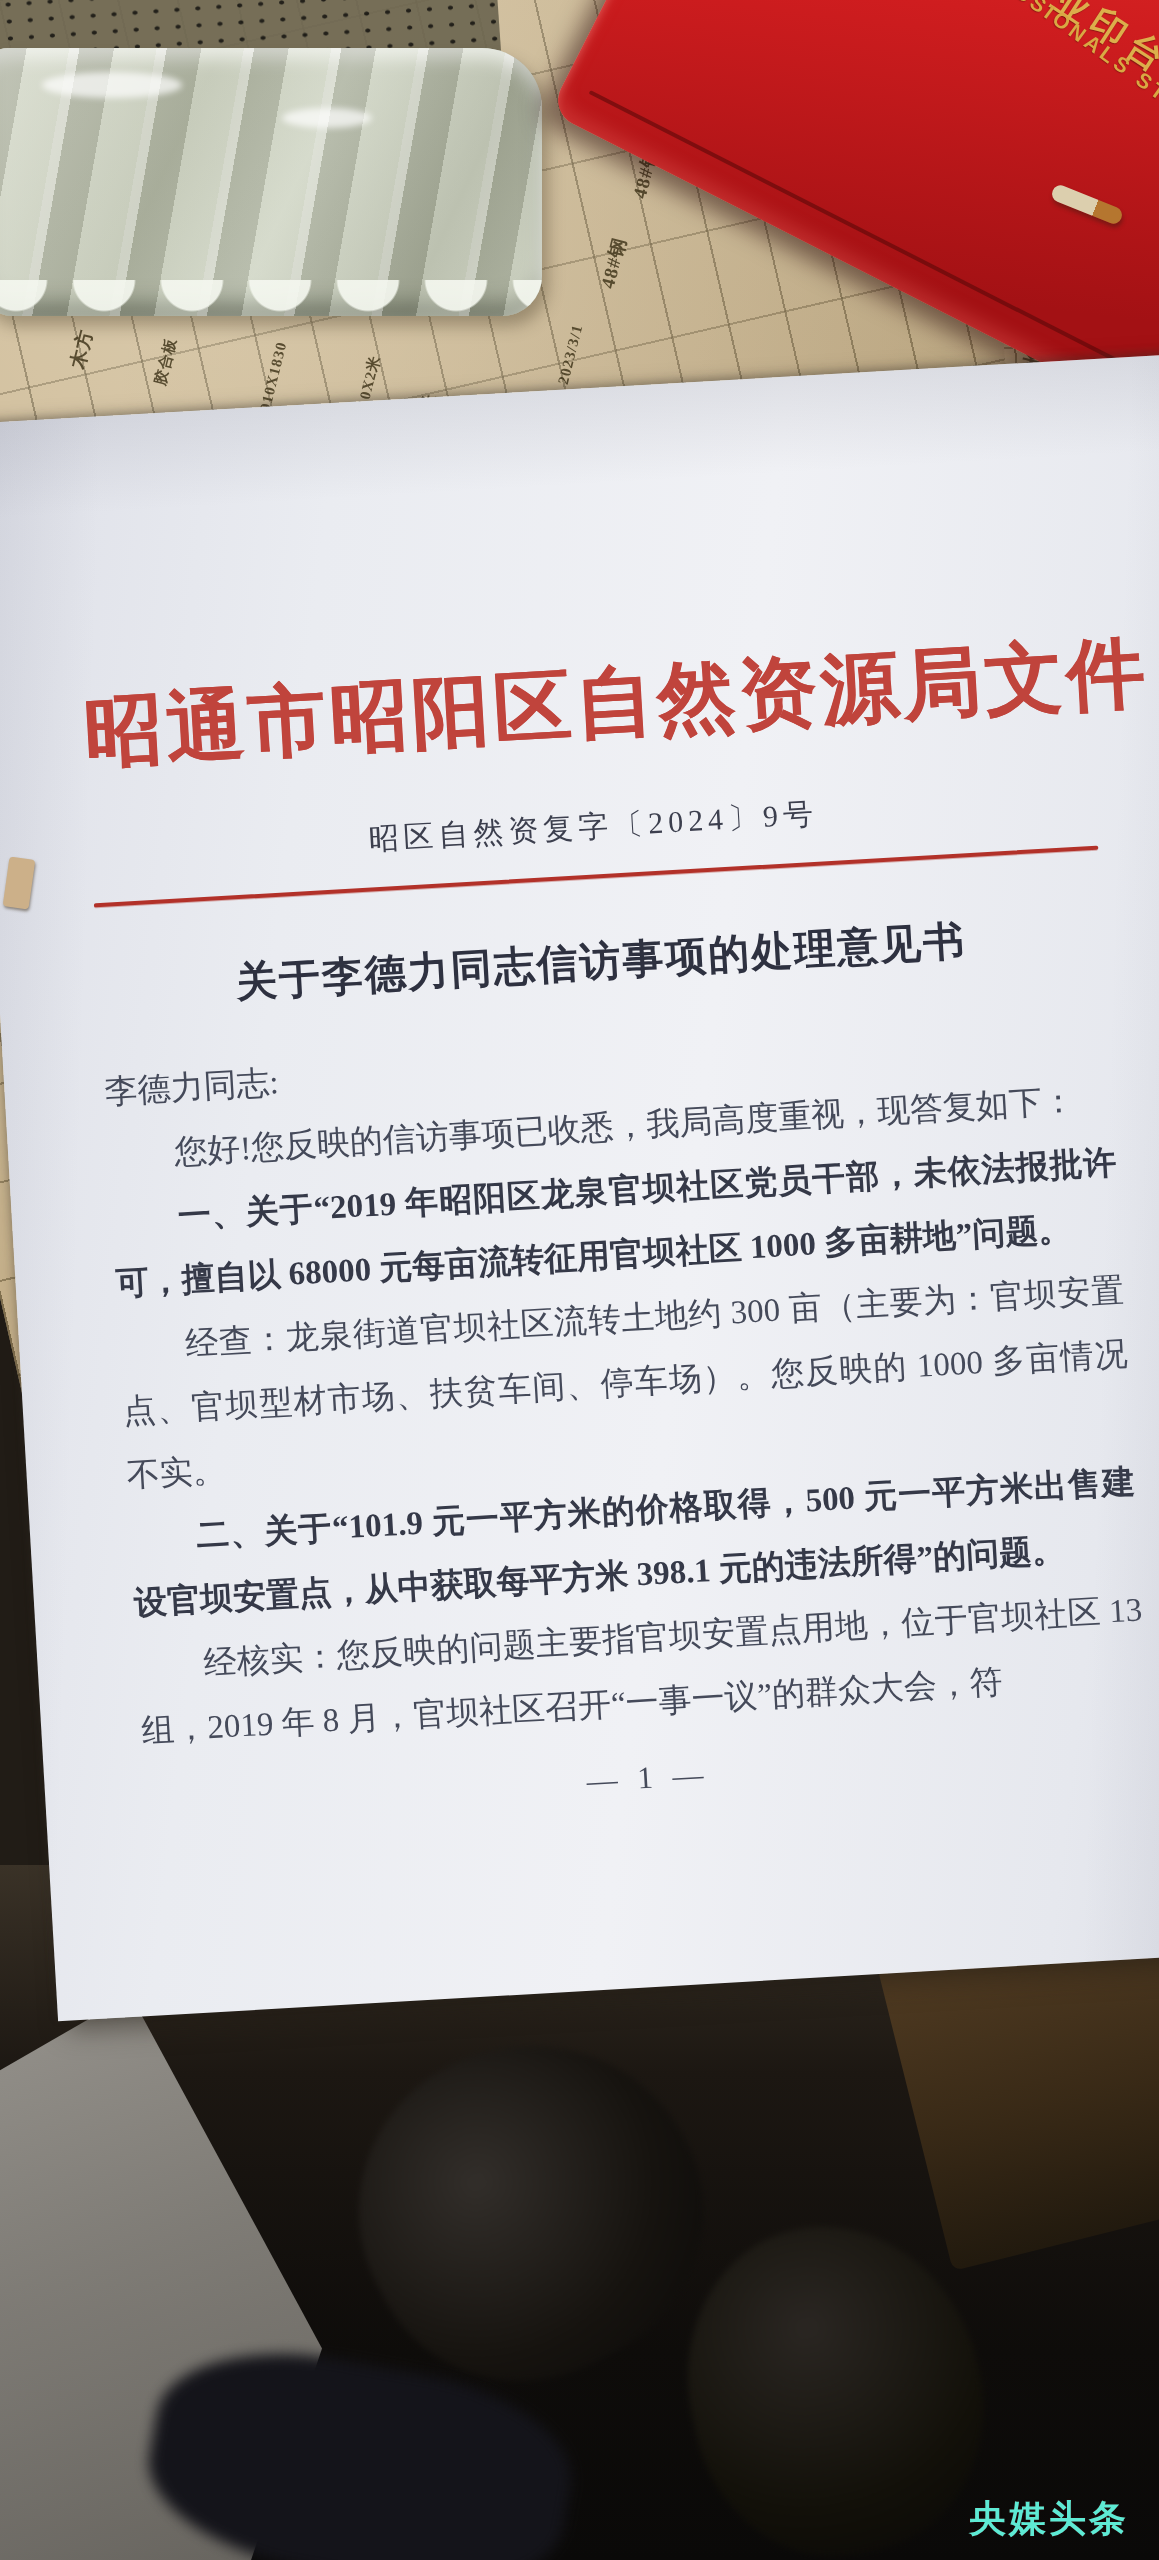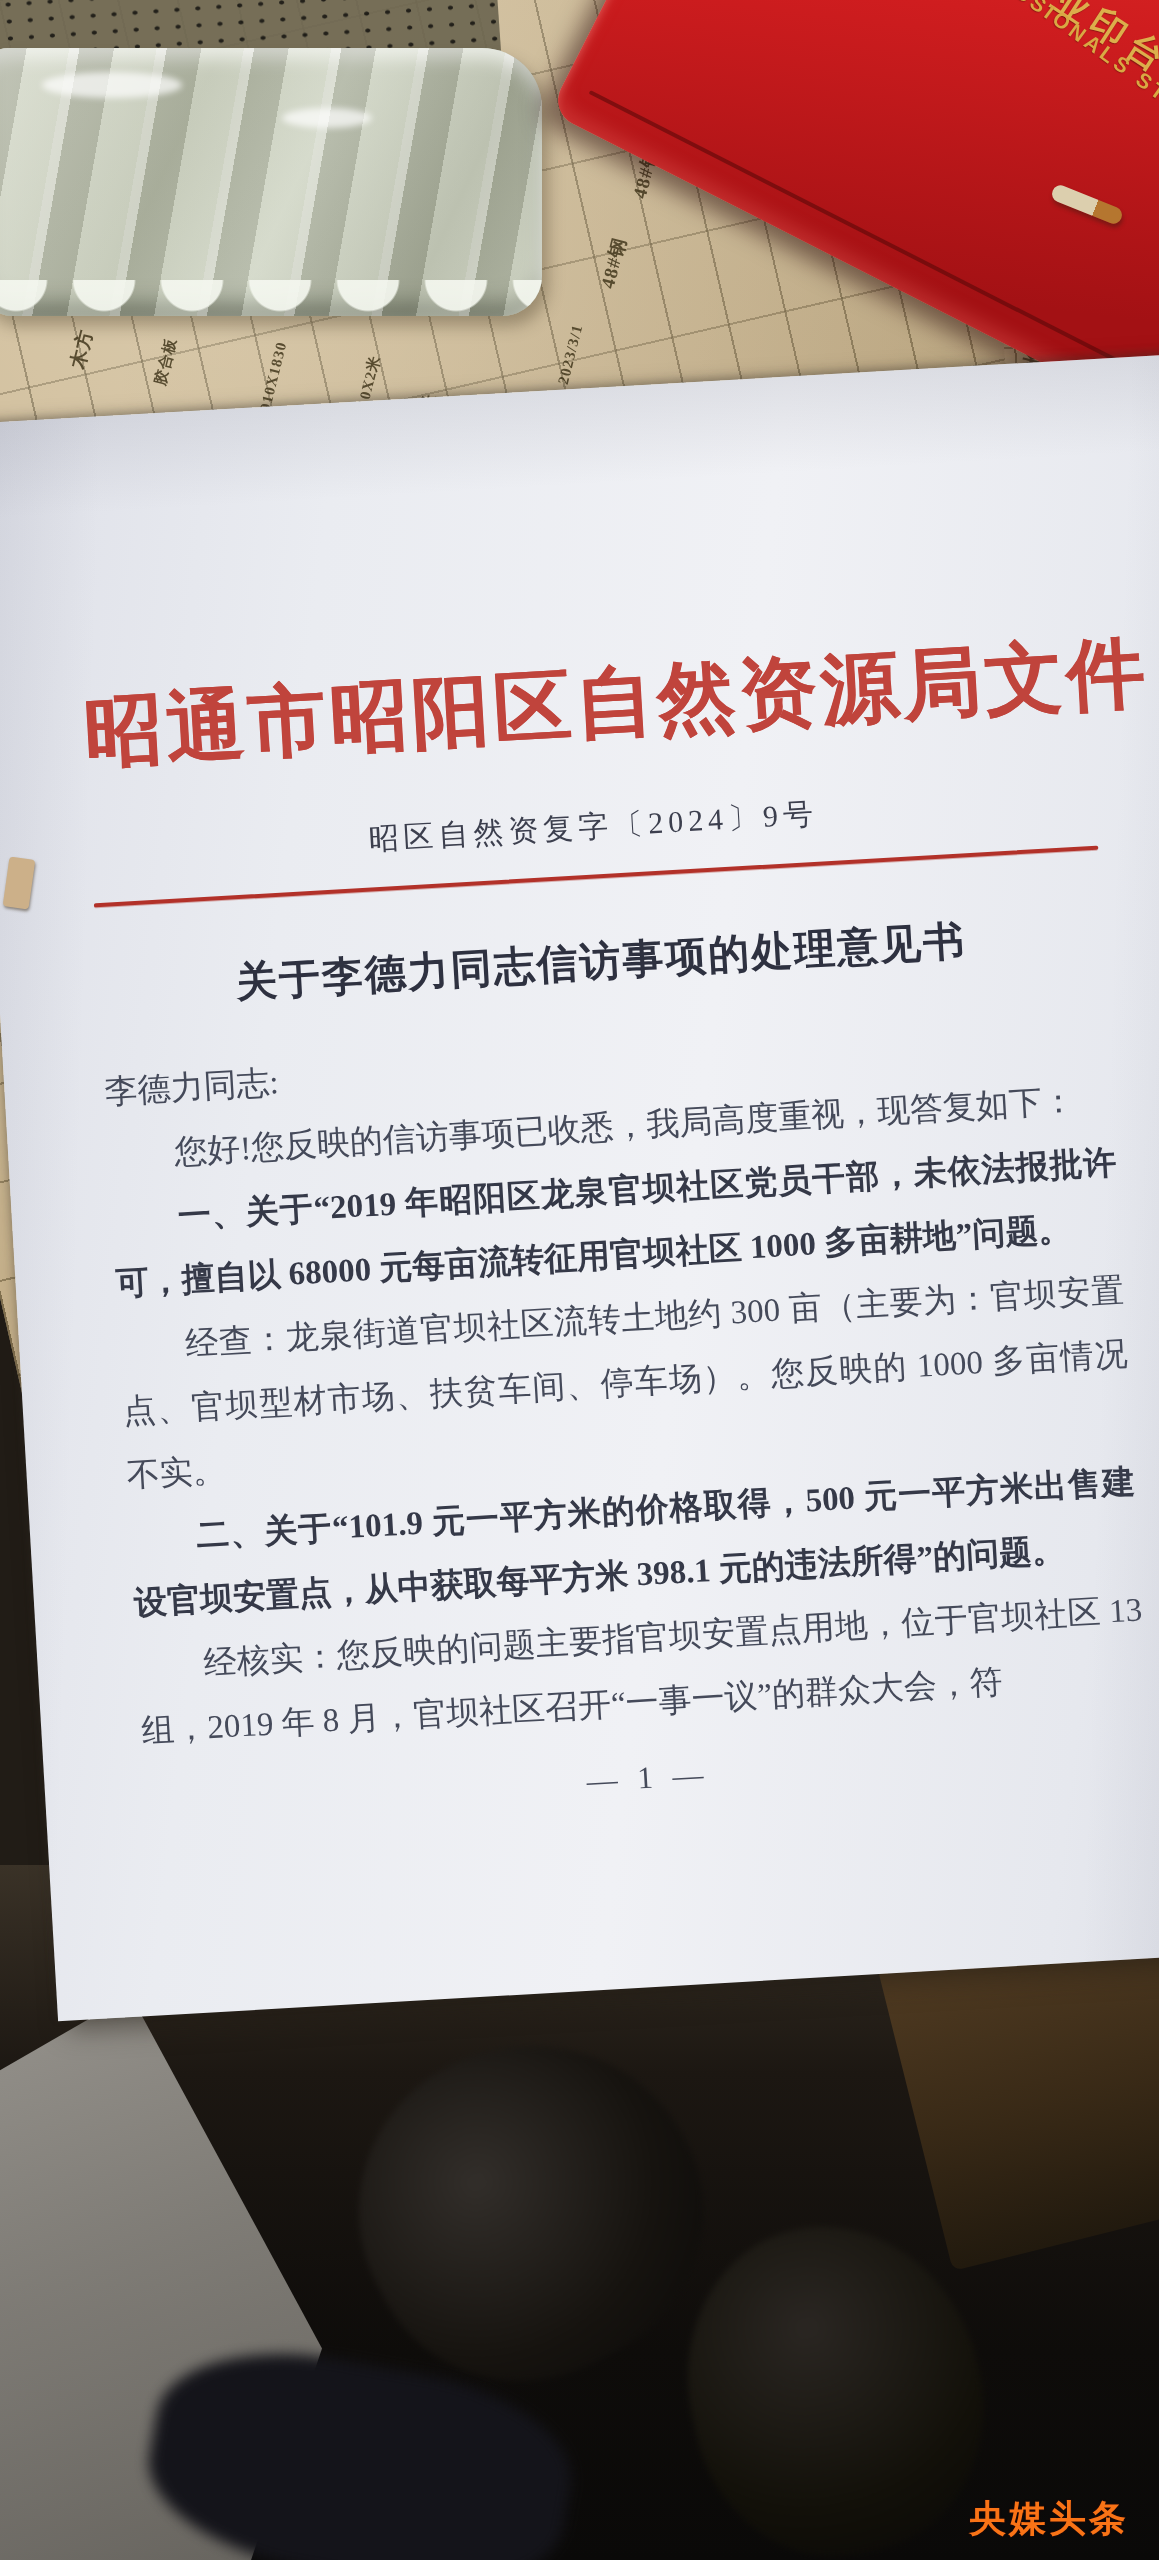--- a/index.html
+++ b/index.html
@@ -158,21 +158,21 @@
   .body-text { margin-top:42px; color:#454a5a; font-size:33px; line-height:64px; text-align:justify; }
   .salutation { text-indent:0; }
   .para { text-indent:2em; }
   .para.bold { font-weight:bold; color:#353948; }
   .page-number { margin-top:26px; text-align:center; color:#454a5a; font-size:31px; letter-spacing:6px; }
 
   
   .watermark {
     position:absolute; right:30px; top:2494px; z-index:6;
     font-family:Liberation Serif, serif; font-weight:bold;
-    color:#f97316; font-size:37px; letter-spacing:3px; white-space:nowrap;
+    color:#5eead4; font-size:37px; letter-spacing:3px; white-space:nowrap;
     text-shadow:0 0 2px rgba(120,0,0,.4);
   }
 </style>
 </head>
 <body>
 
 <div id="photo">
 
   <div class="desk-grid"></div>
   <div class="desk-grid-right"></div>

